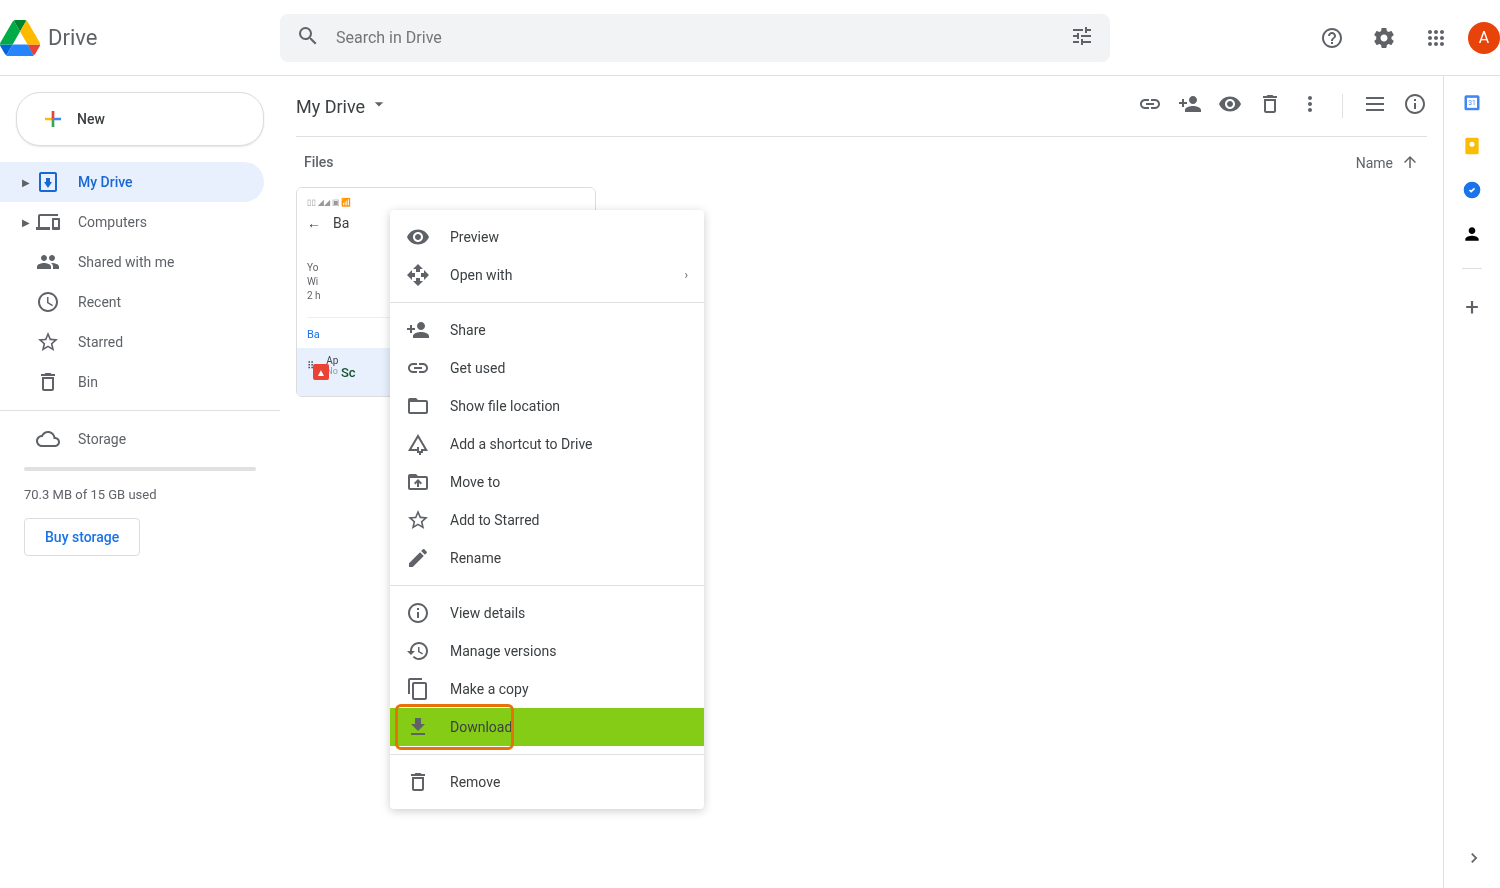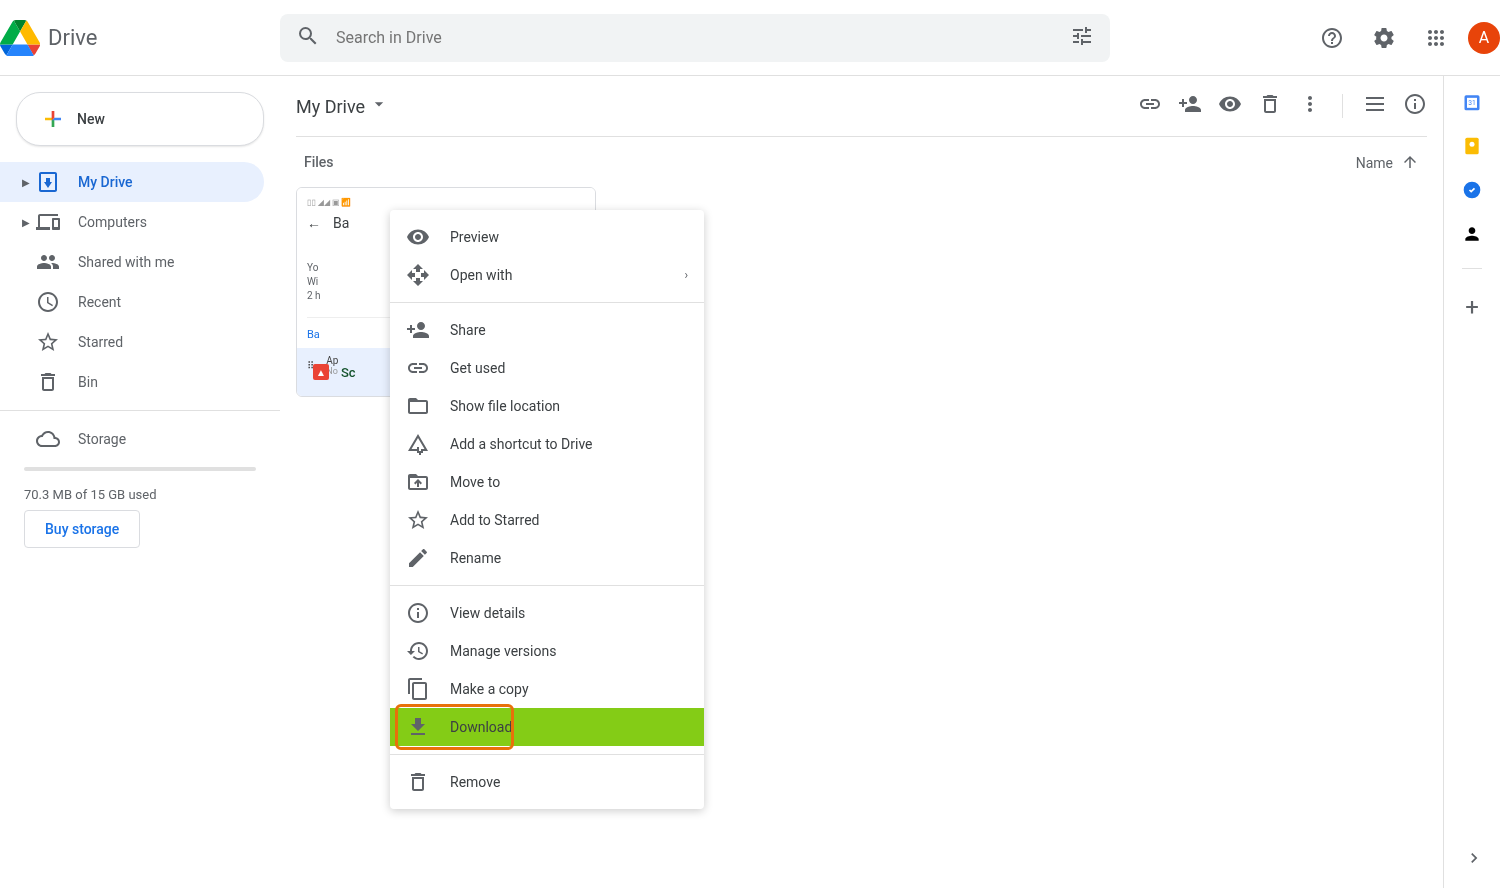--- a/index.html
+++ b/index.html
@@ -32,21 +32,21 @@
     .nav-item.active svg { color: #1967d2; }
     .nav-arrow { width: 12px; color: #5f6368; font-size: 10px; margin-right: 2px; }
     .nav-icon-wrap { width: 24px; height: 24px; display: flex; align-items: center; justify-content: center; color: #5f6368; margin-right: 18px; }
     .nav-label { font-size: 14px; color: #5f6368; }
     .no-arrow { padding-left: 36px; }
     
     .sidebar-divider { height: 1px; background: #e0e0e0; margin: 8px 0; }
     .storage-section { padding: 0 24px; }
     .storage-bar { height: 4px; background: #e0e0e0; border-radius: 2px; margin-top: 8px; }
     .storage-text { font-size: 13px; color: #5f6368; margin-top: 16px; }
-    .buy-storage { border: 1px solid #dadce0; border-radius: 4px; padding: 10px 20px; color: #1a73e8; font-size: 14px; font-weight: 500; cursor: pointer; display: inline-block; margin-top: 8px; }
+    .buy-storage { border: 1px solid #dadce0; border-radius: 4px; padding: 10px 20px; color: #1a73e8; font-size: 14px; font-weight: 500; cursor: pointer; display: inline-block; margin-top: 16px; }
     
     .content { flex: 1; padding: 0 16px; border-right: 1px solid #e0e0e0; }
     .content-header { display: flex; align-items: center; height: 60px; }
     .breadcrumb { display: flex; align-items: center; gap: 4px; font-size: 18px; color: #3c4043; cursor: pointer; }
     .bc-arrow { color: #5f6368; }
     .content-actions { margin-left: auto; display: flex; align-items: center; gap: 16px; }
     .action-icon { color: #5f6368; cursor: pointer; }
     .action-divider { width: 1px; height: 24px; background: #e0e0e0; margin: 0 4px; }
     
     .files-header { display: flex; justify-content: space-between; align-items: center; padding: 16px 8px 8px; }

